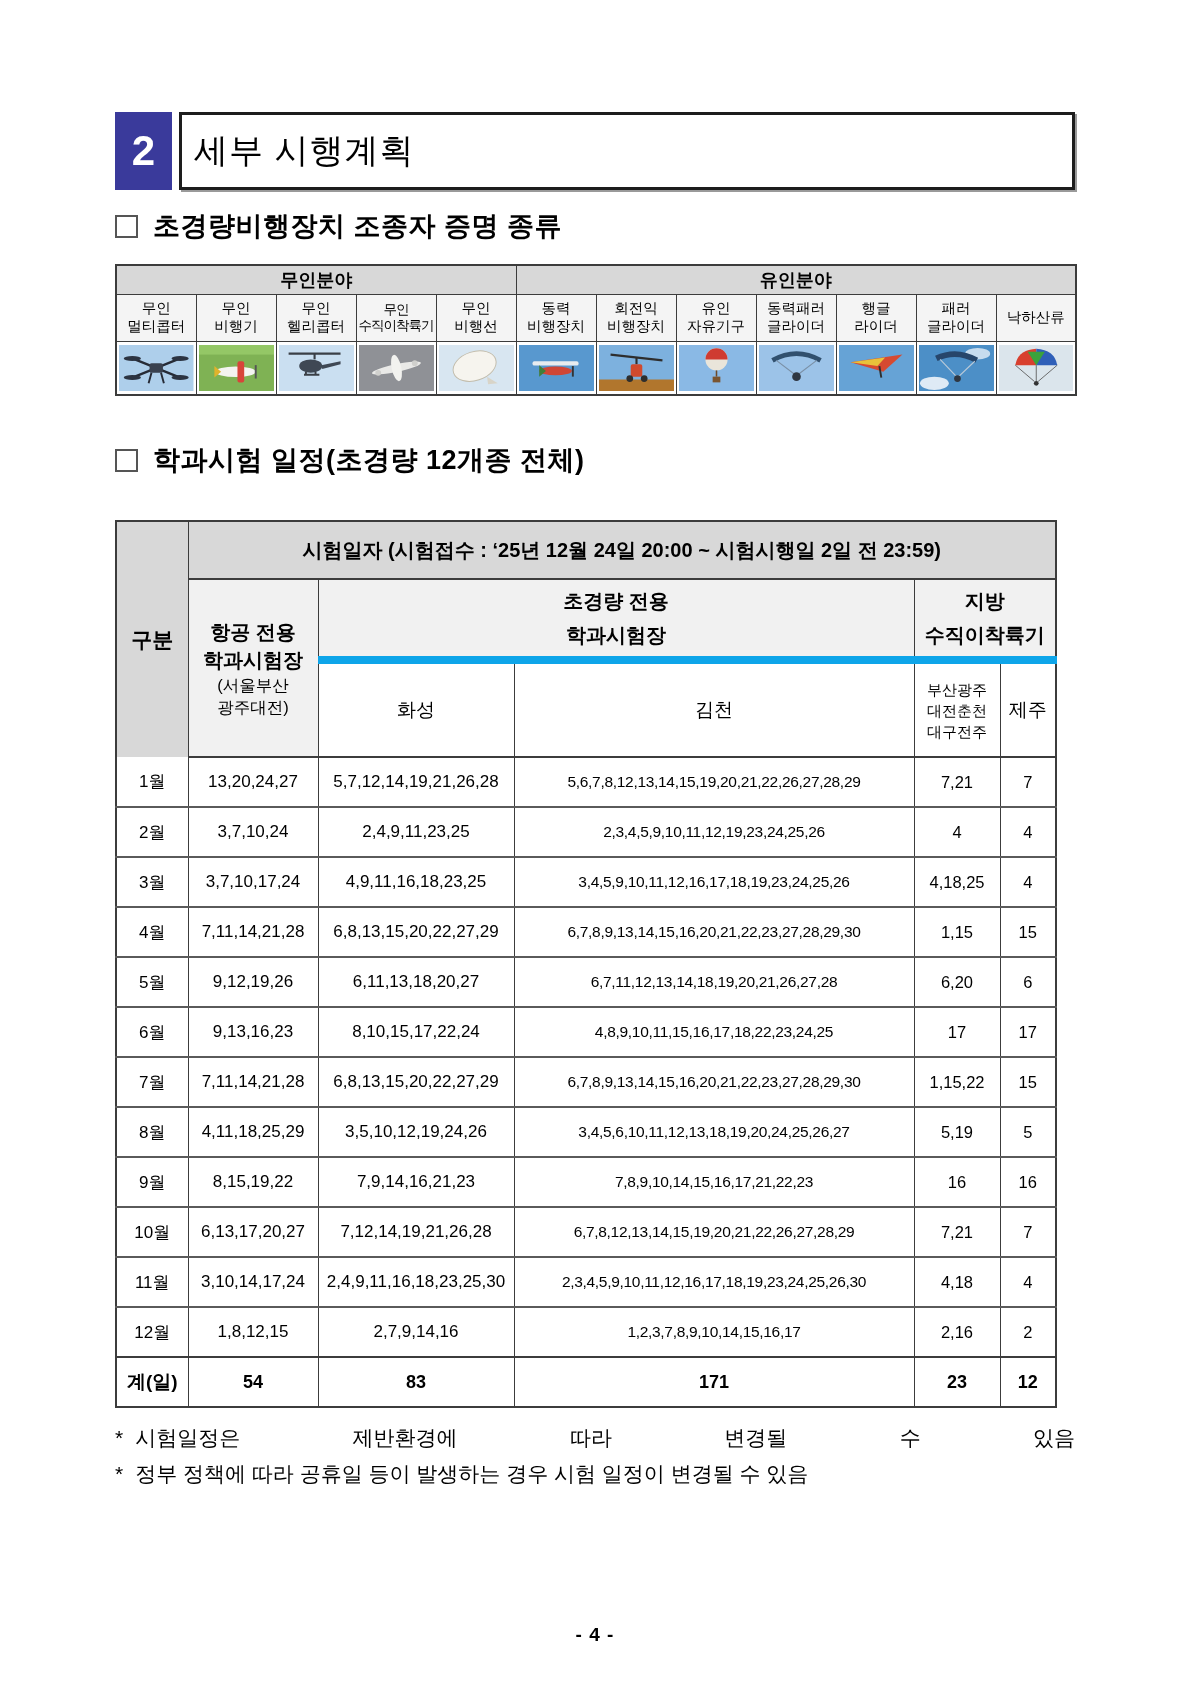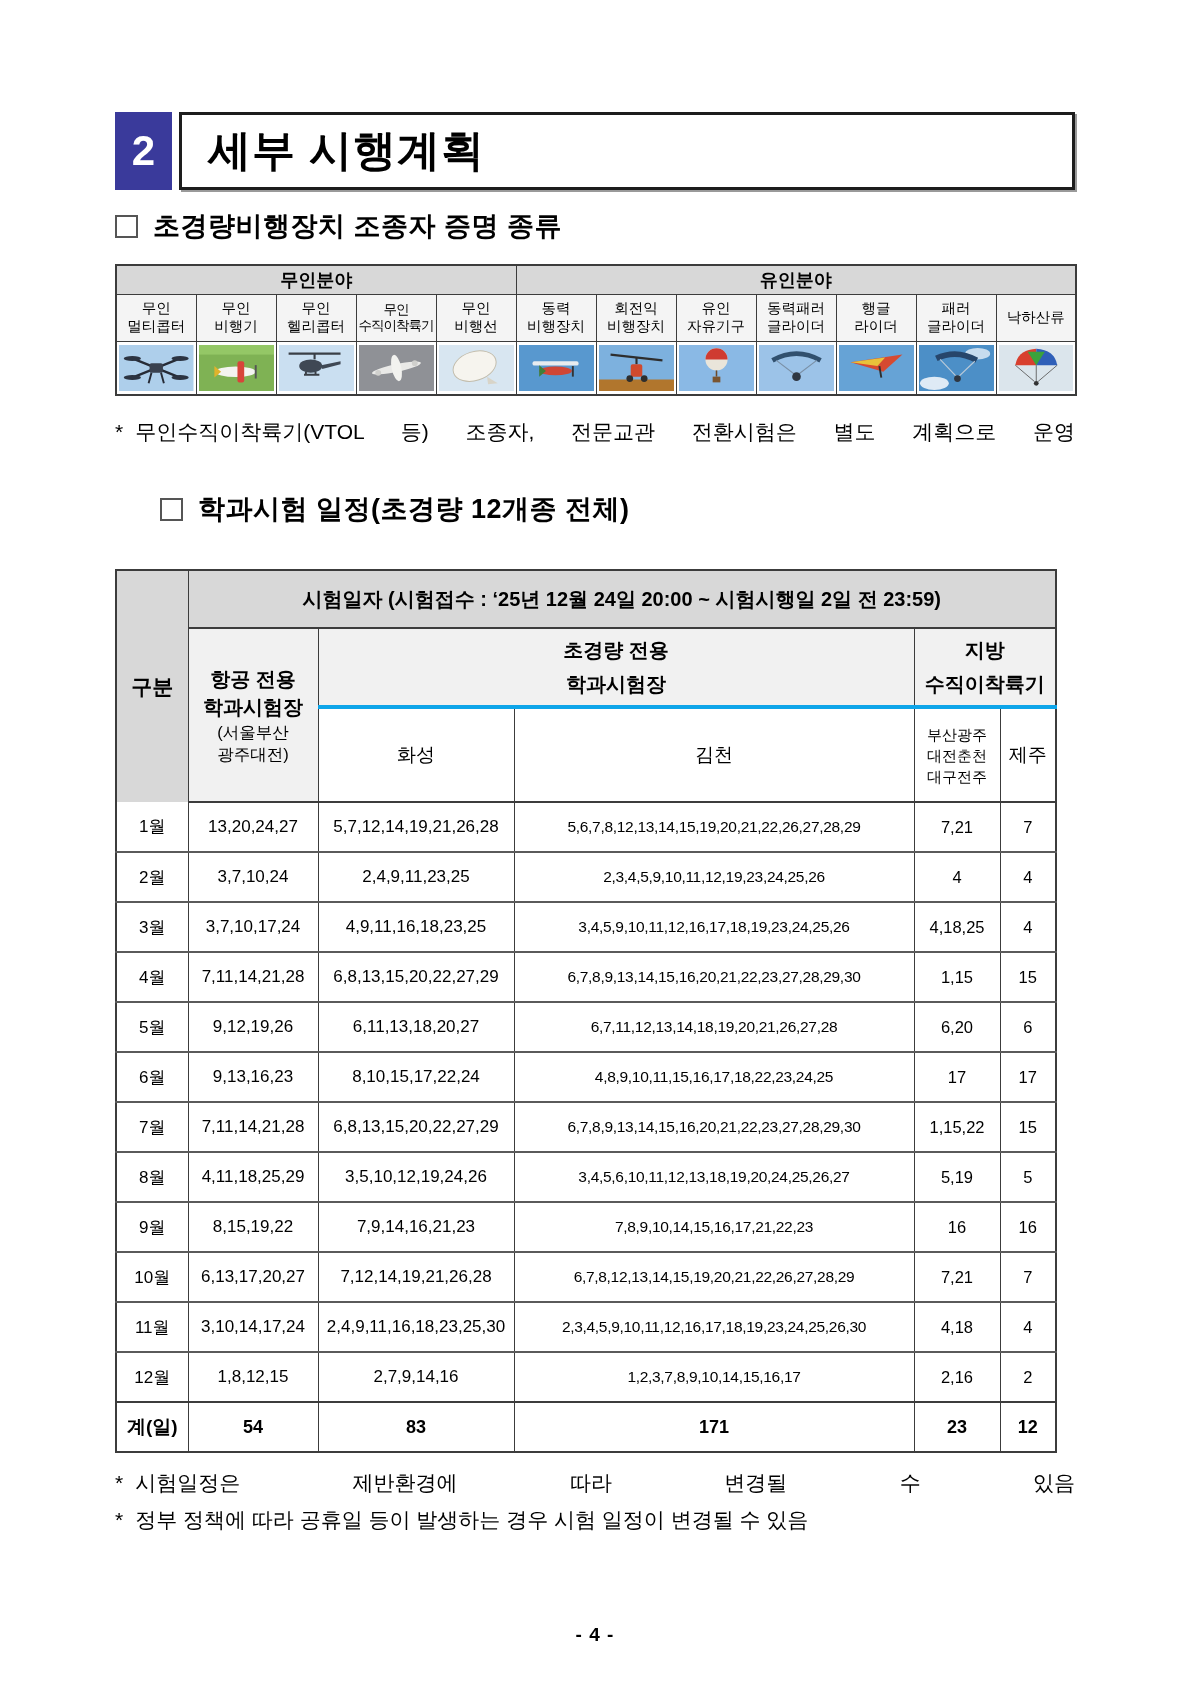--- a/index.html
+++ b/index.html
@@ -12,31 +12,31 @@
 
   
   .hdr{display:flex;gap:7px;height:78px;}
   .hdr .badge{
     width:57px;background:var(--badge,#3a3a9b);color:#fff;
     display:flex;align-items:center;justify-content:center;
     font-size:42px;font-weight:bold;
   }
   .hdr .title-box{
     flex:1;border:3px solid #1d1d1d;display:flex;align-items:center;
-    padding-left:26px;font-size:43px;font-weight:bold;letter-spacing:1px;
+    padding-left:12px;font-size:34px;font-weight:normal;letter-spacing:1px;
     box-shadow:2px 2px 0 #9a9a9a;
   }
 
   
   .sec-title{display:flex;align-items:center;font-size:27px;font-weight:bold;letter-spacing:0.5px;}
   .sec-title .sq{
     width:19px;height:19px;border:2.5px solid #555;margin-right:15px;flex:0 0 auto;
   }
   .t1{margin-top:18px;}
-  .t2{margin-top:46px;margin-left:45px;}
+  .t2{margin-top:46px;}
 
   
   table{border-collapse:collapse;table-layout:fixed;}
   .types{width:960px;margin-top:20px;border:2px solid #3c3c3c;}
   .types td{border:1px solid #3c3c3c;text-align:center;vertical-align:middle;padding:0;}
   .types .grp td{background:var(--hdrbg,#d8d8d8);font-size:18px;font-weight:bold;height:28px;}
   .types .nm td{background:#f4f4f4;height:46px;font-size:14.5px;line-height:1.22;}
   .types .nm td.tight{font-size:13.5px;letter-spacing:-1px;}
   .types .nm div:empty{display:none;}
   .types .im td{height:48px;background:#fff;padding:2px;}
@@ -54,21 +54,21 @@
   
   .schedule{width:940px;margin-top:42px;border:2.5px solid #3c3c3c;}
   .schedule td{
     border-left:1.5px solid #3c3c3c;border-right:1.5px solid #3c3c3c;
     text-align:center;vertical-align:middle;padding:0 2px;overflow:hidden;
   }
   .schedule .hdr-a td{background:var(--hdrbg,#d8d8d8);height:56px;}
   .schedule td.gubun{font-size:21px;font-weight:bold;background:var(--hdrbg,#d8d8d8);}
   .schedule td.date-hd{font-size:20px;font-weight:bold;border-bottom:2px solid #3c3c3c;}
   .schedule .hdr-b td{background:var(--subbg,#f1f1f1);height:76px;}
-  .schedule td.grp2{font-size:20px;font-weight:bold;line-height:1.7;border-bottom:4px solid #0ea5e9;}
+  .schedule td.grp2{font-size:20px;font-weight:bold;line-height:1.7;border-bottom:8px solid #0ea5e9;}
   .schedule td.aviation{border-bottom:2.5px solid #3c3c3c;}
   .schedule td.aviation .l{font-size:20px;font-weight:bold;line-height:1.4;}
   .schedule td.aviation .sub{font-size:16.5px;font-weight:normal;line-height:1.35;}
   .schedule .hdr-c td{background:#fff;height:92px;border-bottom:2.5px solid #3c3c3c;font-size:19px;}
   .schedule .hdr-c td.small div{font-size:15px;line-height:1.4;}
   .schedule tbody.rows td{height:48px;border-top:2px solid #5a5a5a;font-size:17px;}
   .schedule tbody.rows tr:first-of-type td{border-top:none;}
   .schedule tbody.rows td.c-gimcheon{font-size:15.5px;letter-spacing:-0.3px;}
   .schedule tbody.rows td.c-regional{font-size:16.5px;}
   .schedule tbody.rows td.c-jeju{font-size:16.5px;}
@@ -300,21 +300,20 @@
                 <circle cx="39" cy="40" r="2.5" fill="#333"></circle>
               </svg>
             </div>
           </td>
     </tr>
   </tbody>
     </table>
 
   <div class="notes">
 
-      <div class="note"><span class="mark">*</span><span>무인수직이착륙기(VTOL 등) 조종자, 전문교관 전환시험은 별도 계획으로 운영</span></div>
 
     </div>
 
   <div class="sec-title t2">
     <span class="sq"></span>
     <span>학과시험 일정(초경량 12개종 전체)</span>
   </div>
 
   <table class="schedule">
     <colgroup>

